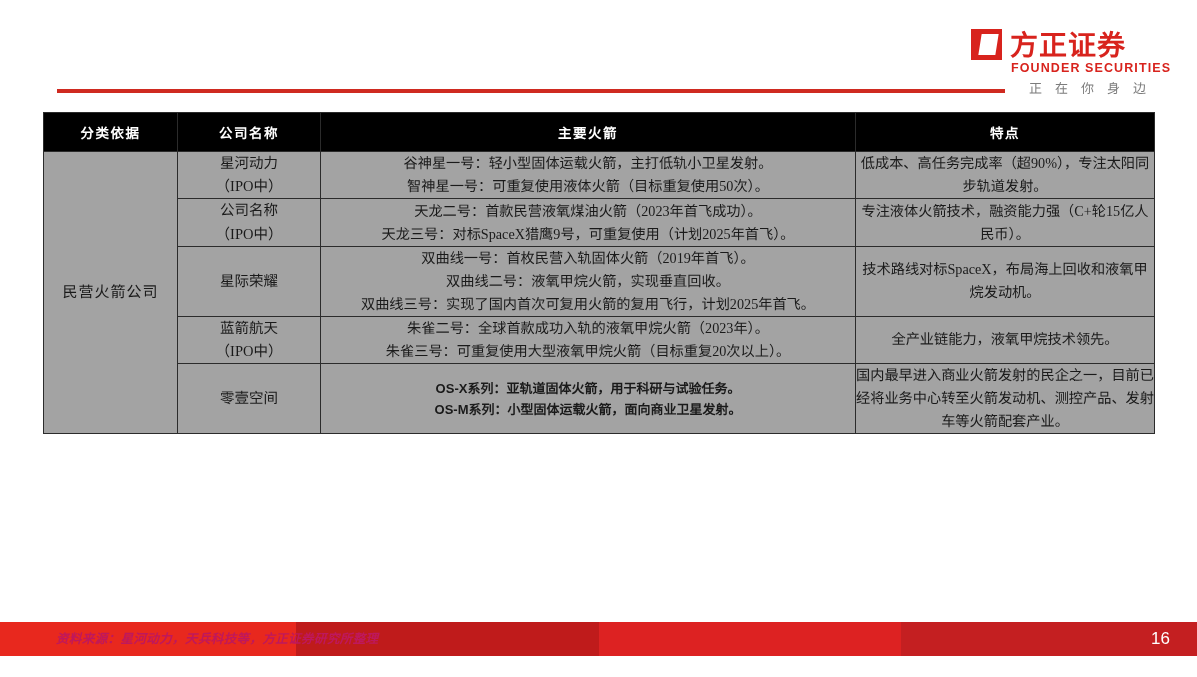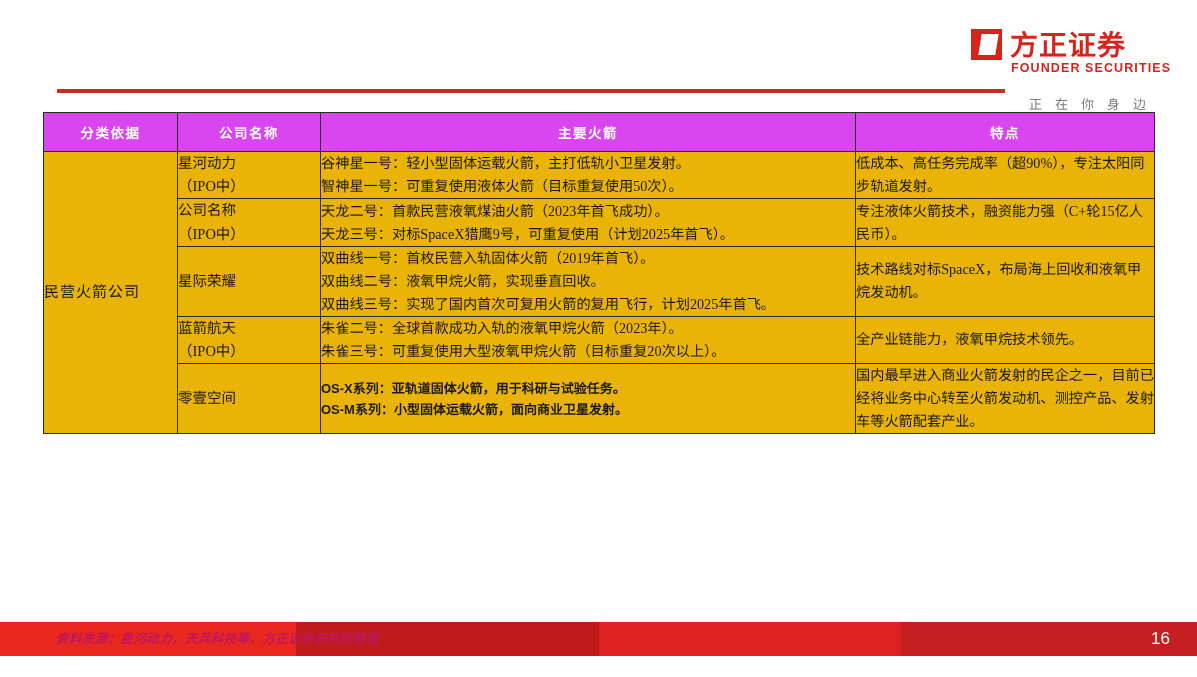--- a/index.html
+++ b/index.html
@@ -92,21 +92,21 @@
     top: 35px;
     font-size: 12.5px;
     font-weight: bold;
     color: #d8231d;
     letter-spacing: 1.1px;
     font-family: "Liberation Sans", sans-serif;
   }
   .logo-tagline {
     position: absolute;
     left: 58px;
-    top: 68px;
+    top: 52px;
     font-size: 13px;
     color: #7c7c7c;
     letter-spacing: 13px;
     font-family: "Liberation Serif", "DejaVu Serif", serif;
   }
 
   
   .table-wrap {
     position: absolute;
     left: 43px;
@@ -118,33 +118,33 @@
     width: 1111px;
     table-layout: fixed;
   }
   table.data-table th,
   table.data-table td {
     border: 1px solid #2b2b2b;
     padding: 0;
     vertical-align: middle;
   }
   thead th {
-    background: #d946ef;
+    background: #000000;
     color: #ffffff;
     font-size: 13.5px;
     font-weight: bold;
     height: 38px;
     text-align: center;
     letter-spacing: 1.5px;
     font-family: "Liberation Serif", "DejaVu Serif", serif;
   }
   tbody td {
-    background: #eab308;
+    background: #a3a3a3;
     color: #1a1a1a;
-    text-align: left;
+    text-align: center;
     font-size: 14.2px;
     line-height: 1.62;
     font-family: "Liberation Serif", "DejaVu Serif", serif;
   }
   td.cat-cell {
     font-size: 15px;
     letter-spacing: 1px;
   }
   td.company-cell {
     font-size: 14.5px;

